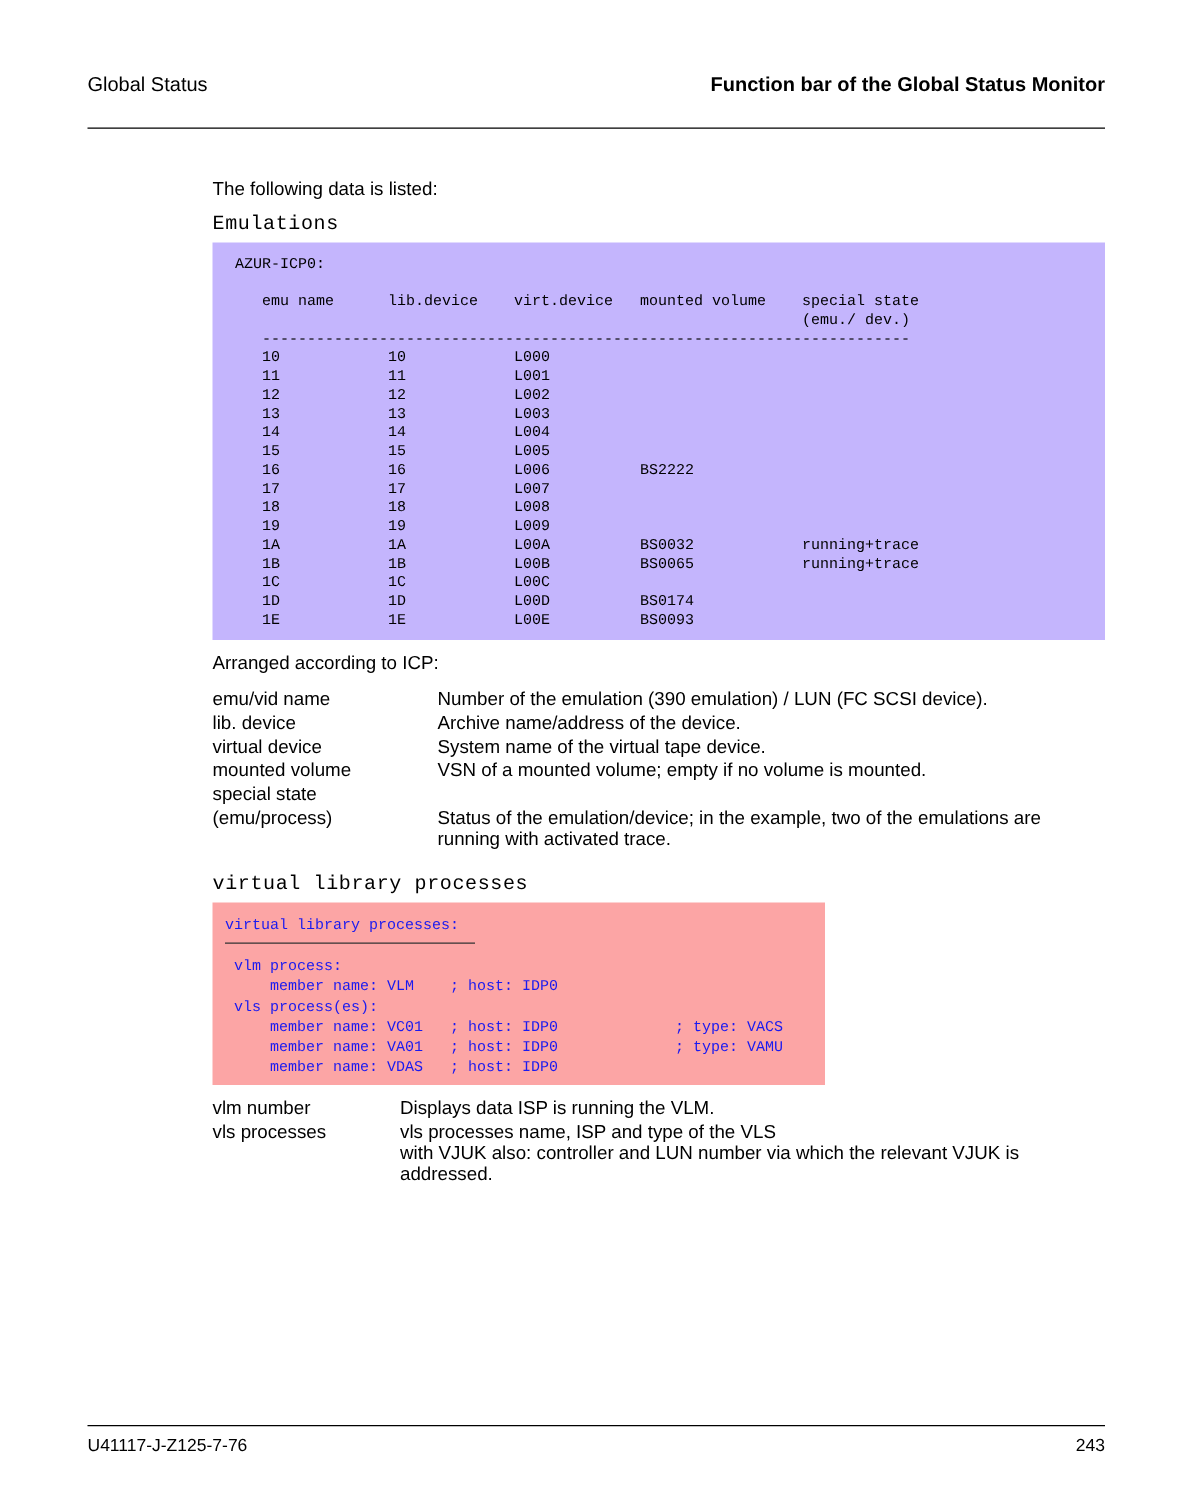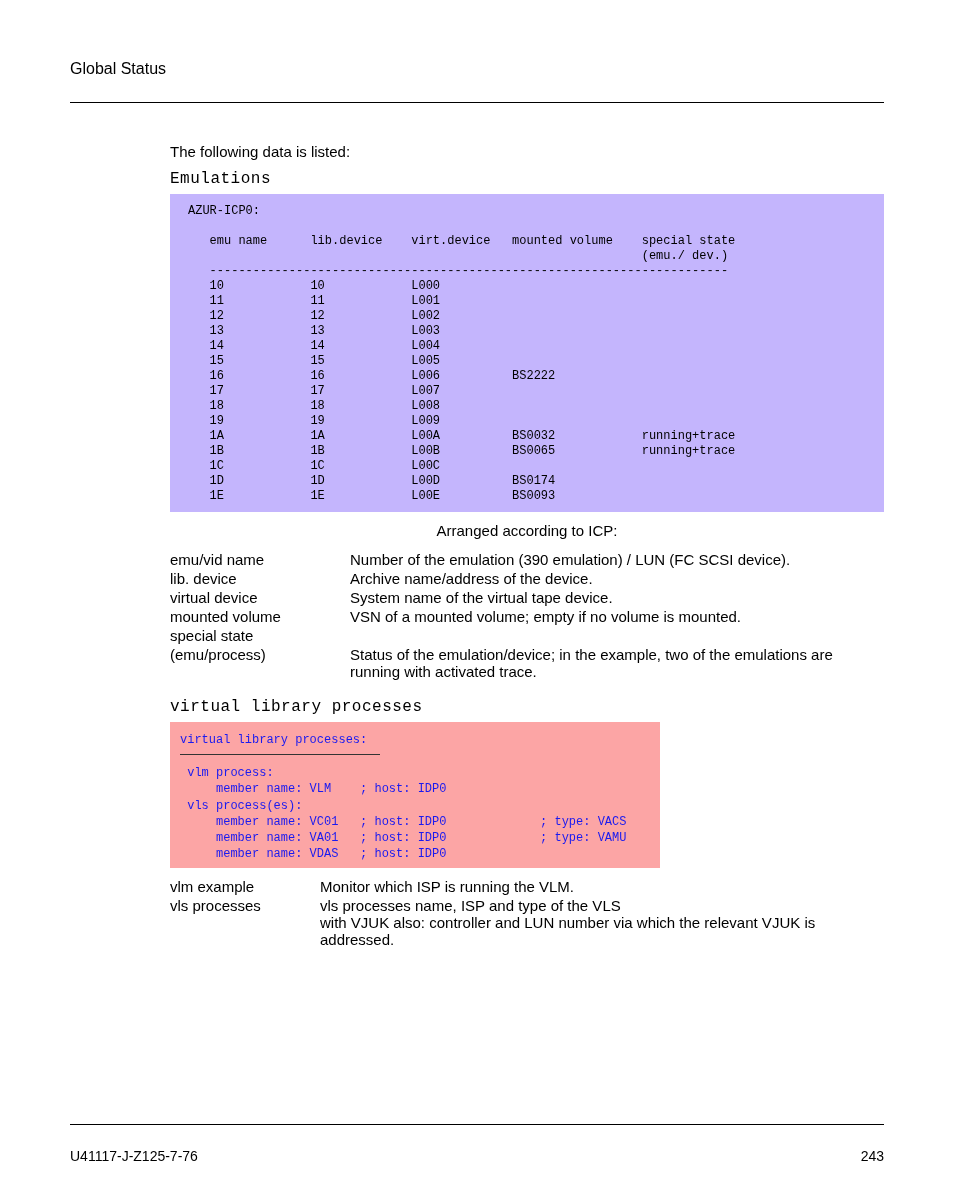--- a/index.html
+++ b/index.html
@@ -38,21 +38,21 @@
   .emu-block {
     background: #c4b5fd;
     font-family: "Courier New", monospace;
     font-size: 12px;
     line-height: 1.25;
     white-space: pre;
     padding: 10px 18px 8px 18px;
     margin-bottom: 10px;
     letter-spacing: 0px;
   }
-  .arranged { margin: 8px 0 12px 0; text-align: center; }
+  .arranged { margin: 8px 0 12px 0; }
   .def-row { display: flex; margin-bottom: 2px; }
   .def-term { width: 180px; flex-shrink:0; }
   .def-desc { flex: 1; }
   .vlp-block {
     background: #fca5a5;
     font-family: "Courier New", monospace;
     font-size: 12px;
     line-height: 1.35;
     white-space: pre;
     padding: 10px 16px 6px 10px;
@@ -69,31 +69,32 @@
     margin: 6px 0 10px 0;
   }
   .vlp-line { color:#1a1af0; }
   .def2-row { display: flex; margin-bottom: 2px; }
   .def2-term { width: 150px; flex-shrink:0; }
   .def2-desc { flex: 1; }
   .footer {
     display: flex;
     justify-content: space-between;
     border-top: 1px solid #000;
-    padding-top: 23px;
+    padding-top: 7px;
     margin-top: 24px;
     font-size: 14px;
   }
 </style>
 </head>
 <body>
 
 <div class="page">
   <div class="header">
     <span>Global Status</span>
+    <span class="right">Function bar of the Global Status Monitor</span>
   </div>
 
   <div class="content">
     <div class="intro">The following data is listed:</div>
 
     <div class="mono-head">Emulations</div>
 
     <div class="emu-block" id="emu-block">AZUR-ICP0:
 
    emu name      lib.device    virt.device   mounted volume    special state
@@ -144,22 +145,22 @@
           <div class="def-desc">Status of the emulation/device; in the example, two of the emulations are running with activated trace.</div>
         </div>
       </div>
 
     <div class="mono-head" style="margin-top:18px;">virtual library processes</div>
 
     <div class="vlp-block" id="vlp-block"><div class="vlp-title">virtual library processes:</div><hr class="vlp-hr"><div class="vlp-line"> vlm process:</div><div class="vlp-line">     member name: VLM    ; host: IDP0</div><div class="vlp-line"></div><div class="vlp-line"> vls process(es):</div><div class="vlp-line">     member name: VC01   ; host: IDP0             ; type: VACS</div><div class="vlp-line">     member name: VA01   ; host: IDP0             ; type: VAMU</div><div class="vlp-line">     member name: VDAS   ; host: IDP0</div></div>
 
     <div id="defs2">
         <div class="def2-row">
-          <div class="def2-term">vlm example</div>
-          <div class="def2-desc" style="white-space: pre-line;">Monitor which ISP is running the VLM.</div>
+          <div class="def2-term">vlm number</div>
+          <div class="def2-desc" style="white-space: pre-line;">Displays data ISP is running the VLM.</div>
         </div>
         <div class="def2-row">
           <div class="def2-term">vls processes</div>
           <div class="def2-desc" style="white-space: pre-line;">vls processes name, ISP and type of the VLS
 with VJUK also: controller and LUN number via which the relevant VJUK is addressed.</div>
         </div>
       </div>
   </div>
 
   <div class="footer">

